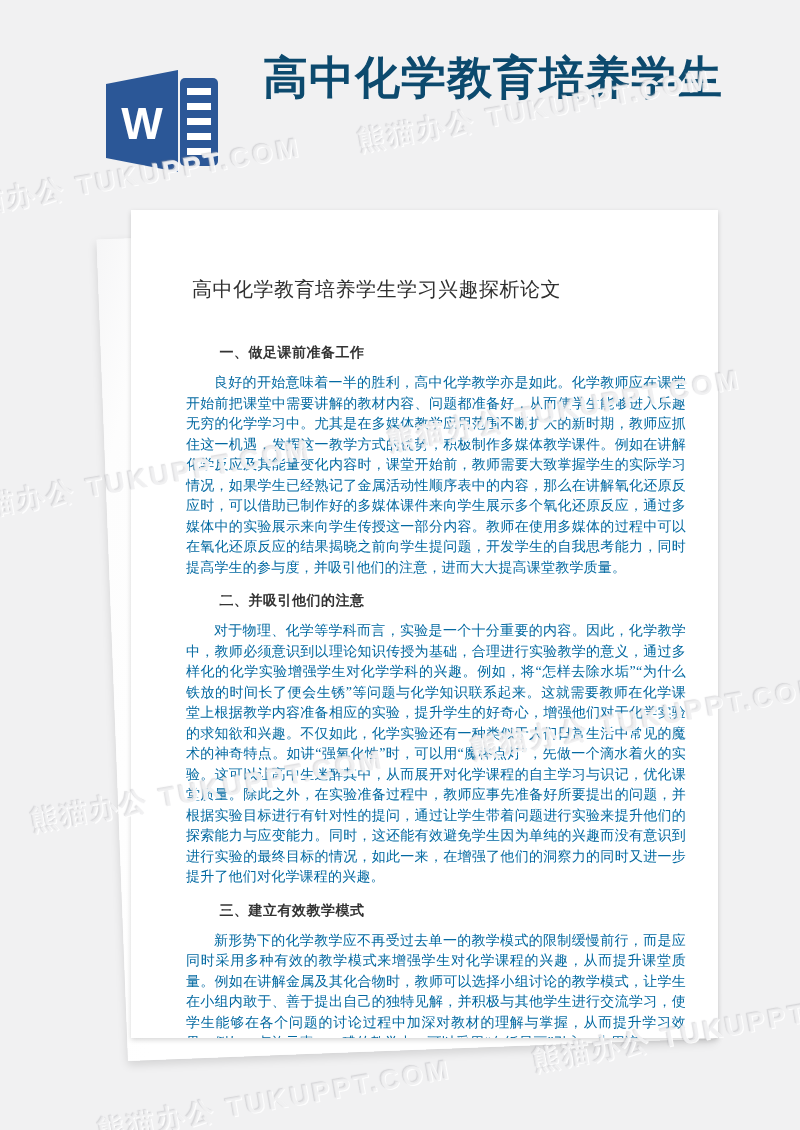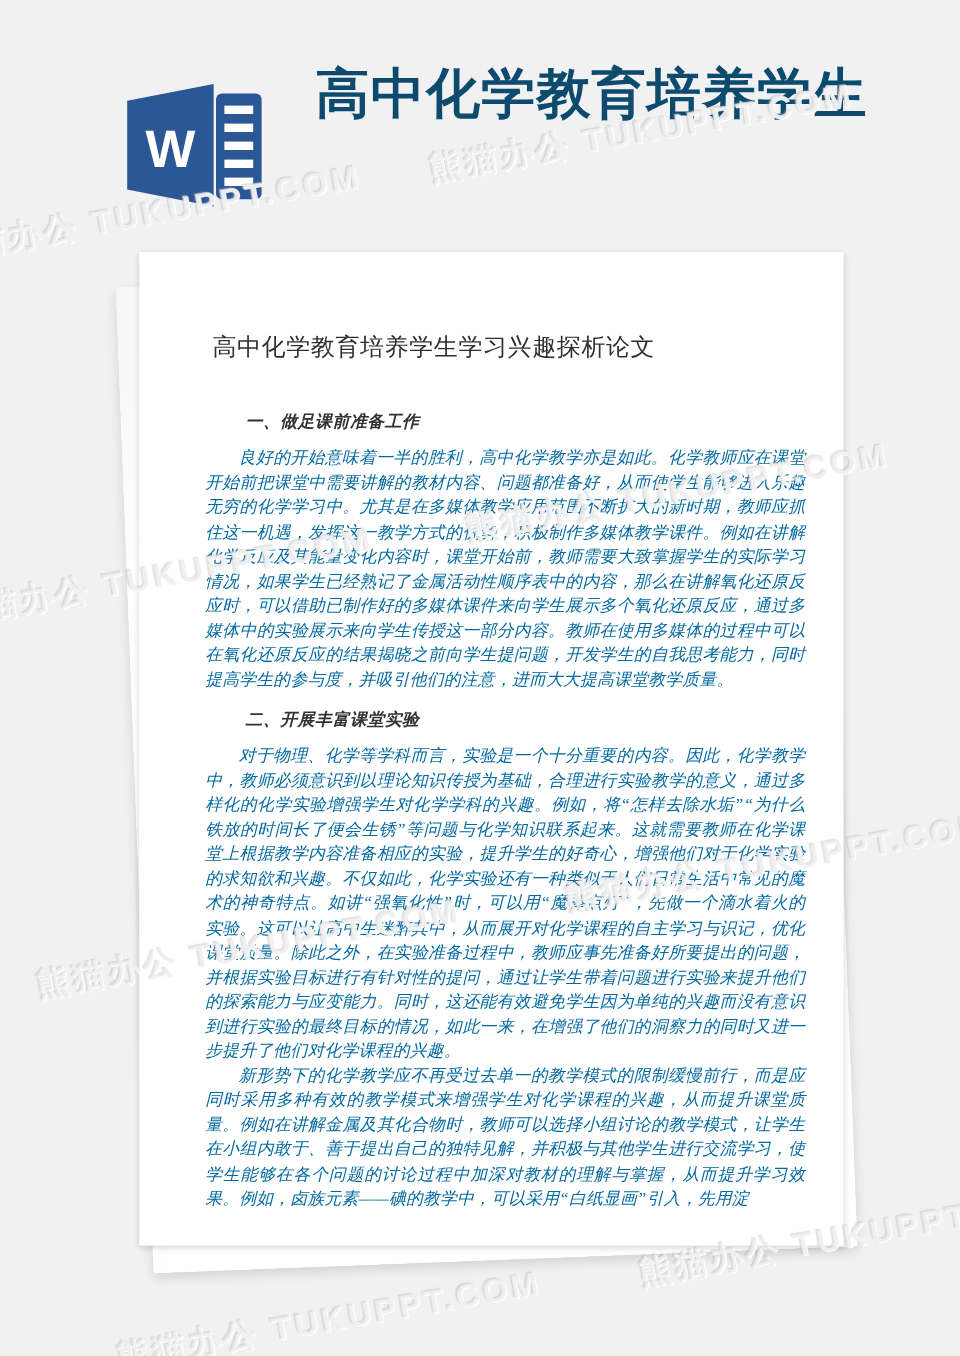--- a/index.html
+++ b/index.html
@@ -18,33 +18,33 @@
   }
   
   .page-back{
     position:absolute;left:112px;top:228px;width:587px;height:822px;
     background:linear-gradient(105deg,#f6f6f7 0%,#fdfdfd 8%,#ffffff 30%);
     transform:rotate(-2.2deg);
     box-shadow:0 4px 10px rgba(0,0,0,0.13);
     z-index:1;
   }
   .page-main{
-    position:absolute;left:116px;top:210px;width:587px;height:828px;
+    position:absolute;left:131px;top:210px;width:587px;height:828px;
     background:#ffffff;
     box-shadow:0 2px 5px rgba(0,0,0,0.16);
     box-sizing:border-box;
     padding:66px 32px 0 55px;
     overflow:hidden;
     z-index:2;
   }
   .doc-title{
     font-size:20px;color:#2f2f2f;font-weight:500;
     letter-spacing:0.5px;margin:0 0 0 6px;
   }
-  .doc-section{margin:0;font-style:italic;}
+  .doc-section{margin:0;}
   .doc-h{
     font-size:14px;font-weight:700;color:#333333;
     letter-spacing:0.5px;text-indent:2.4em;
     margin:13px 0 10px 0;line-height:20px;
   }
   .doc-section:first-of-type .doc-h{margin-top:40px;}
   .doc-p{
     font-size:14px;line-height:20.5px;color:#0369a1;
     text-align:justify;text-indent:2em;margin:0;
     letter-spacing:0.2px;
@@ -92,25 +92,26 @@
 
 <div class="page-main">
   <p class="doc-title">高中化学教育培养学生学习兴趣探析论文</p>
 
   <div class="doc-section">
     <p class="doc-h">一、做足课前准备工作</p>
     <p class="doc-p">良好的开始意味着一半的胜利，高中化学教学亦是如此。化学教师应在课堂开始前把课堂中需要讲解的教材内容、问题都准备好，从而使学生能够进入乐趣无穷的化学学习中。尤其是在多媒体教学应用范围不断扩大的新时期，教师应抓住这一机遇，发挥这一教学方式的优势，积极制作多媒体教学课件。例如在讲解化学反应及其能量变化内容时，课堂开始前，教师需要大致掌握学生的实际学习情况，如果学生已经熟记了金属活动性顺序表中的内容，那么在讲解氧化还原反应时，可以借助已制作好的多媒体课件来向学生展示多个氧化还原反应，通过多媒体中的实验展示来向学生传授这一部分内容。教师在使用多媒体的过程中可以在氧化还原反应的结果揭晓之前向学生提问题，开发学生的自我思考能力，同时提高学生的参与度，并吸引他们的注意，进而大大提高课堂教学质量。</p>
   </div>
 
   <div class="doc-section">
-    <p class="doc-h">二、开展丰富课堂实验</p>
+    <p class="doc-h">二、并吸引他们的注意</p>
     <p class="doc-p">对于物理、化学等学科而言，实验是一个十分重要的内容。因此，化学教学中，教师必须意识到以理论知识传授为基础，合理进行实验教学的意义，通过多样化的化学实验增强学生对化学学科的兴趣。例如，将“怎样去除水垢”“为什么铁放的时间长了便会生锈”等问题与化学知识联系起来。这就需要教师在化学课堂上根据教学内容准备相应的实验，提升学生的好奇心，增强他们对于化学实验的求知欲和兴趣。不仅如此，化学实验还有一种类似于人们日常生活中常见的魔术的神奇特点。如讲“强氧化性”时，可以用“魔棒点灯”，先做一个滴水着火的实验。这可以让高中生迷醉其中，从而展开对化学课程的自主学习与识记，优化课堂质量。除此之外，在实验准备过程中，教师应事先准备好所要提出的问题，并根据实验目标进行有针对性的提问，通过让学生带着问题进行实验来提升他们的探索能力与应变能力。同时，这还能有效避免学生因为单纯的兴趣而没有意识到进行实验的最终目标的情况，如此一来，在增强了他们的洞察力的同时又进一步提升了他们对化学课程的兴趣。</p>
   </div>
 
   <div class="doc-section">
+    <p class="doc-h">三、建立有效教学模式</p>
     <p class="doc-p">新形势下的化学教学应不再受过去单一的教学模式的限制缓慢前行，而是应同时采用多种有效的教学模式来增强学生对化学课程的兴趣，从而提升课堂质量。例如在讲解金属及其化合物时，教师可以选择小组讨论的教学模式，让学生在小组内敢于、善于提出自己的独特见解，并积极与其他学生进行交流学习，使学生能够在各个问题的讨论过程中加深对教材的理解与掌握，从而提升学习效果。例如，卤族元素——碘的教学中，可以采用“白纸显画”引入，先用淀</p>
   </div>
 </div>
 
 <span class="wm wm1">熊猫办公 TUKUPPT.COM</span>
 <span class="wm wm2">熊猫办公 TUKUPPT.COM</span>
 <span class="wm wm3">熊猫办公 TUKUPPT.COM</span>
 <span class="wm wm4">熊猫办公 TUKUPPT.COM</span>
 <span class="wm wm5">熊猫办公 TUKUPPT.COM</span>
 <span class="wm wm6">熊猫办公 TUKUPPT.COM</span>

